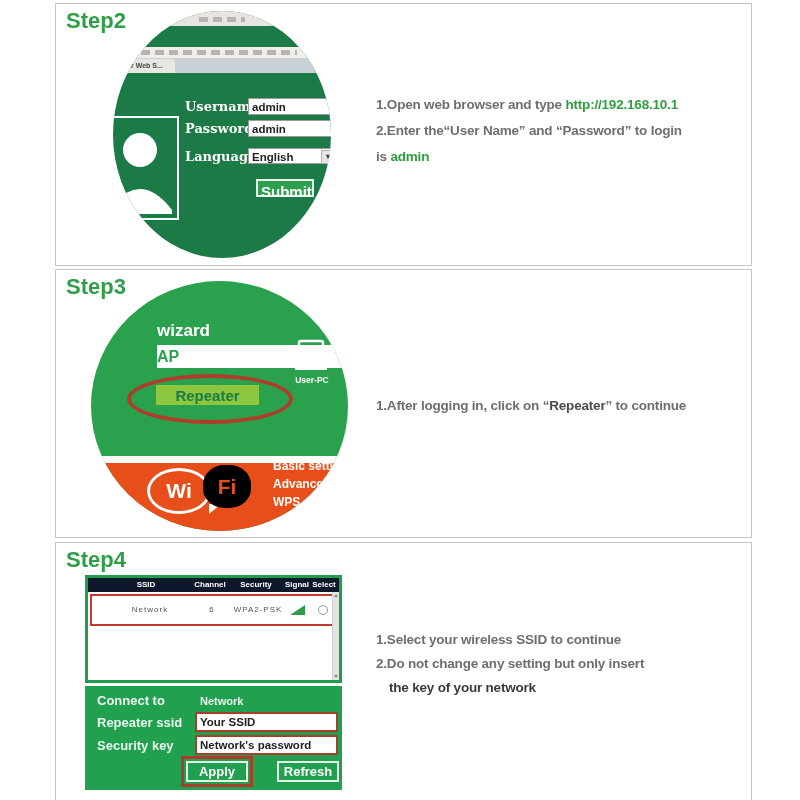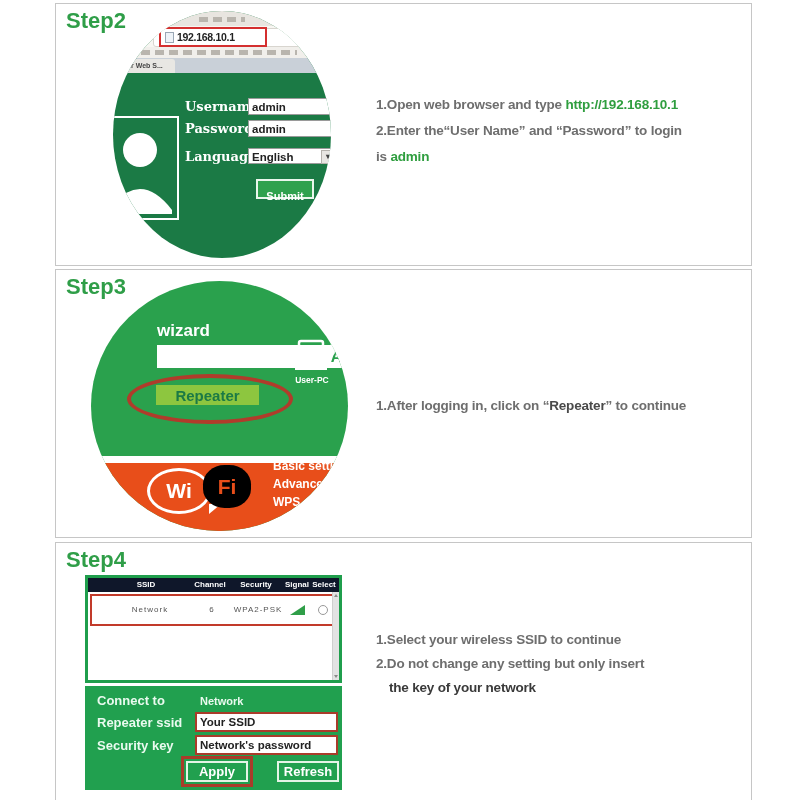--- a/index.html
+++ b/index.html
@@ -38,30 +38,30 @@
                color:#fff;font-weight:bold;letter-spacing:0;}
   .login-input{position:absolute;left:135px;width:86px;height:15px;border:1px solid #9a9a9a;
                background:#fff;font-family:"Liberation Sans",sans-serif;font-size:11.5px;
                font-weight:bold;color:#222;padding:0 0 0 3px;}
   .lang-select{position:absolute;left:135px;top:137px;width:89px;height:16px;background:#fff;
                border:1px solid #9a9a9a;font-size:11.5px;font-weight:bold;color:#222;
                line-height:16px;padding-left:3px;box-sizing:border-box;}
   .lang-arrow{position:absolute;right:1px;top:1px;width:12px;height:12px;background:#e8e6e2;
               border:1px solid #b5b2ac;font-size:8px;line-height:12px;text-align:center;color:#444;}
   .submit-btn{position:absolute;left:143px;top:168px;width:58px;height:18px;background:#2fa14e;
-              border:2px solid #e9f6ec;color:#fff;font-size:11px;font-weight:bold;
-              line-height:15px;text-align:center;padding:8px;font-family:"Liberation Sans",sans-serif;}
+              border:2px solid #e9f6ec;color:#fff;font-size:15px;font-weight:bold;
+              line-height:15px;text-align:right;padding:3px;font-family:"Liberation Sans",sans-serif;}
   
   .circle3{position:absolute;left:35px;top:11px;width:257px;height:250px;border-radius:50%;
            overflow:hidden;background:#2aa14d;}
   .c3-white{position:absolute;left:0;top:175px;width:100%;height:7px;background:#fff;}
   .c3-orange{position:absolute;left:0;top:182px;width:100%;height:70px;background:#e84e1a;}
   .wizard{position:absolute;left:66px;top:40px;font-size:17px;font-weight:bold;color:#fff;}
   .ap-box{position:absolute;left:66px;top:64px;width:196px;height:23px;background:#fff;
-          text-align:right;font-size:16px;font-weight:bold;color:#2aa14d;line-height:23px;}
+          text-align:left;font-size:16px;font-weight:bold;color:#2aa14d;line-height:23px;}
   .user-pc{position:absolute;left:200px;top:58px;width:44px;height:36px;}
   .user-pc-lbl{position:absolute;left:196px;top:94px;width:50px;text-align:center;
                font-size:8.5px;font-weight:bold;color:#fff;}
   .repeater-btn{position:absolute;left:65px;top:104px;width:103px;height:20px;background:#8dc63f;
                 text-align:center;font-size:15px;font-weight:bold;color:#1b7a45;line-height:20px;
                 border:none;font-family:"Liberation Sans",sans-serif;}
   .red-ellipse{position:absolute;left:36px;top:93px;width:158px;height:42px;border:4px solid #b03c2b;
                border-radius:50%;}
   .wifi{position:absolute;left:56px;top:183px;width:110px;height:52px;}
   .wifi-wi{position:absolute;left:0;top:4px;width:58px;height:40px;border:3px solid #fff;
@@ -110,28 +110,20 @@
 <div class="canvas">
 
   <div class="step-box" style="top:3px;height:261px;">
     <div class="step-title">Step2</div>
 
     <div class="circle2">
 
       <div class="b-strip1">
         <div class="glyphs" style="left:86px;top:6px;width:46px;"></div>
       </div>
-      <div class="b-strip2">
-        <div class="addr-white"></div>
-        <div class="star">★</div>
-        <div class="url-box">
-          <span class="page-ic"></span>
-          <span class="url-txt">192.168.10.1</span>
-        </div>
-      </div>
       <div class="b-strip3">
         <div class="glyphs" style="left:14px;width:170px;"></div>
       </div>
       <div class="b-strip4">
         <div class="tab">eater Web S...</div>
       </div>
 
       <div class="avatar-box">
         <svg width="69" height="96" viewBox="0 0 69 96">
           <circle cx="36" cy="32" r="17" fill="#fff"></circle>

